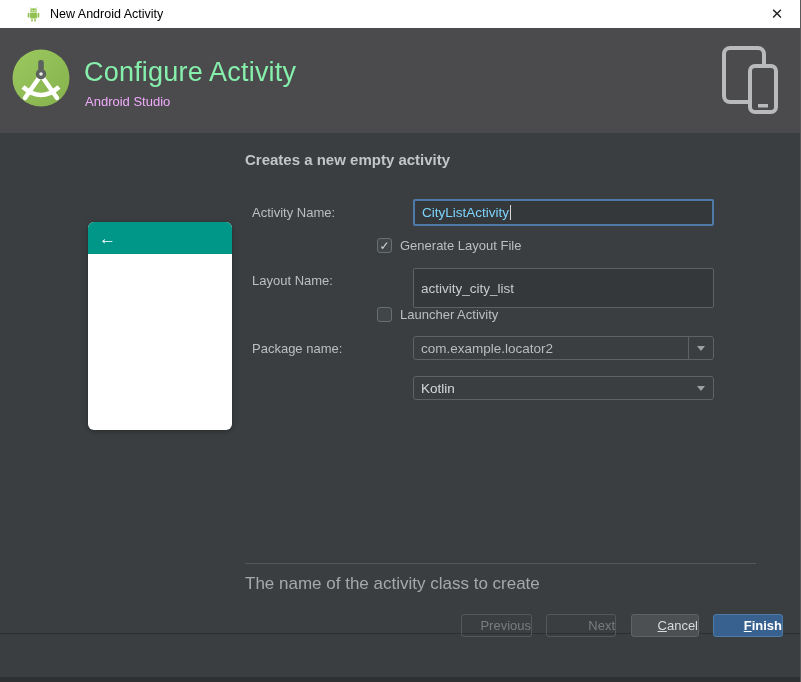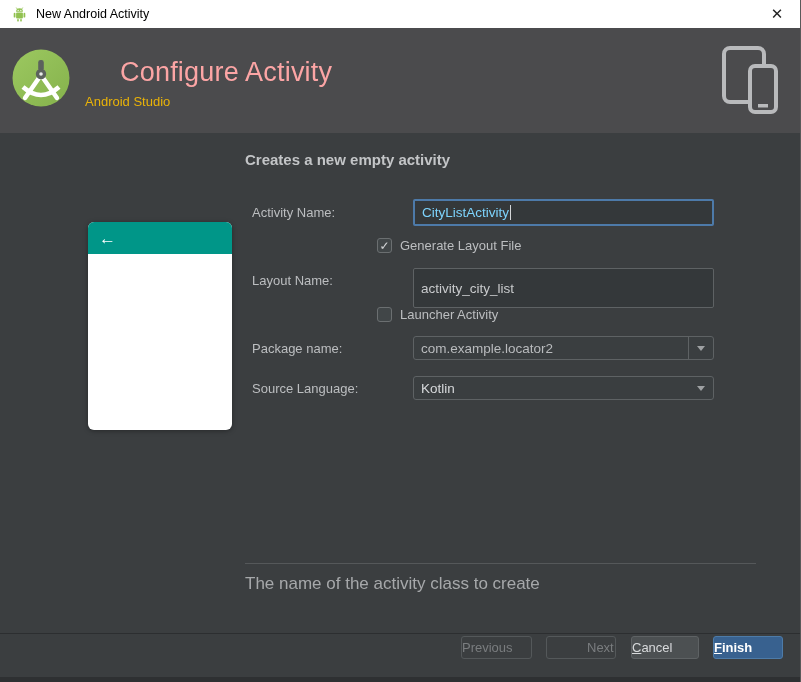--- a/index.html
+++ b/index.html
@@ -6,40 +6,40 @@
   html,body { background:#2b2b2b; }
   body { font-family:"Liberation Sans", sans-serif; }
   .window {
     position:relative; width:801px; height:682px; background:#3b3e40;
     overflow:hidden; border-right:1px solid #5a5a5a;
   }
 
   
   .titlebar {
     position:absolute; top:0; left:0; width:100%; height:28px; background:#ffffff;
-    display:flex; align-items:center; padding-left:11px;
+    display:flex; align-items:center; padding-left:25px;
   }
   .titlebar .app-icon { width:17px; height:15px; margin-right:8px; flex:0 0 auto; }
   .titlebar .title-text { font-size:12.5px; color:#000000; }
   .titlebar .close-btn {
     position:absolute; right:8px; top:0; width:30px; height:28px;
     display:flex; align-items:center; justify-content:center;
     font-size:15px; color:#222; cursor:pointer;
   }
 
   
   .header {
     position:absolute; top:28px; left:0; width:100%; height:105px; background:#4b4b4d;
   }
   .studio-logo { position:absolute; left:12px; top:21px; }
   .header-title {
     position:absolute; left:84px; top:29px; font-size:27px; font-weight:300;
-    color:#fca5a5; letter-spacing:0.2px;margin-left:36px;
-  }
-  .header-subtitle { position:absolute; left:85px; top:66px; font-size:13px; color:#eab308; }
+    color:#86efac; letter-spacing:0.2px;
+  }
+  .header-subtitle { position:absolute; left:85px; top:66px; font-size:13px; color:#f0abfc; }
   .devices-icon { position:absolute; right:18px; top:16px; }
 
   
   .body-heading {
     position:absolute; left:245px; top:151px; font-size:15px; font-weight:bold; color:#c3c5c7;
   }
 
   
   .preview-card {
     position:absolute; left:88px; top:222px; width:144px; height:208px;
@@ -90,22 +90,22 @@
     border-top:5.5px solid #9ea1a3;
   }
 
   
   .hint-separator { position:absolute; left:245px; top:563px; width:511px; height:1px; background:#55585a; }
   .hint-text { position:absolute; left:245px; top:574px; font-size:17px; color:#a6a8aa; }
 
   
   .footer-separator { position:absolute; left:0; top:633px; width:100%; height:1px; background:#2c2e30; }
   .btn {
-    position:absolute; top:636px; height:23px; border-radius:3px; font-size:13px;
-    display:flex; align-items:center; justify-content:flex-start; cursor:default;
+    position:absolute; top:614px; height:23px; border-radius:3px; font-size:13px;
+    display:flex; align-items:center; justify-content:flex-end; cursor:default;
   }
   .btn.disabled { background:transparent; border:1px solid #54585a; color:#7a7d7f; }
   .btn.normal   { background:#4c5052; border:1px solid #5e6264; color:#d8dadc; cursor:pointer; }
   .btn.primary  { background:#38618f; border:1px solid #4d7ba8; color:#ffffff; font-weight:bold; cursor:pointer; }
   .mnemonic { text-decoration:underline; }
   .bottom-strip { position:absolute; left:0; top:677px; width:100%; height:5px; background:#2e3032; }
 </style>
 </head>
 <body>
 
@@ -189,21 +189,20 @@
   </div>
 
   <div class="form-label" style="top:336px; height:24px;">Package name:</div>
   <div class="combo-box" style="top:336px;">
     <span class="combo-text">com.example.locator2</span>
     <span class="combo-arrow-btn">
       <span class="tri-down"></span>
     </span>
   </div>
 
-  <div class="form-label" style="top:376px; height:24px;">Source Language:</div>
   <div class="combo-box" style="top:376px;">
     <span class="combo-text bright">Kotlin</span>
     <span class="combo-arrow-plain">
       <span class="tri-down"></span>
     </span>
   </div>
 
   <div class="hint-separator"></div>
   <div class="hint-text">The name of the activity class to create</div>
 

